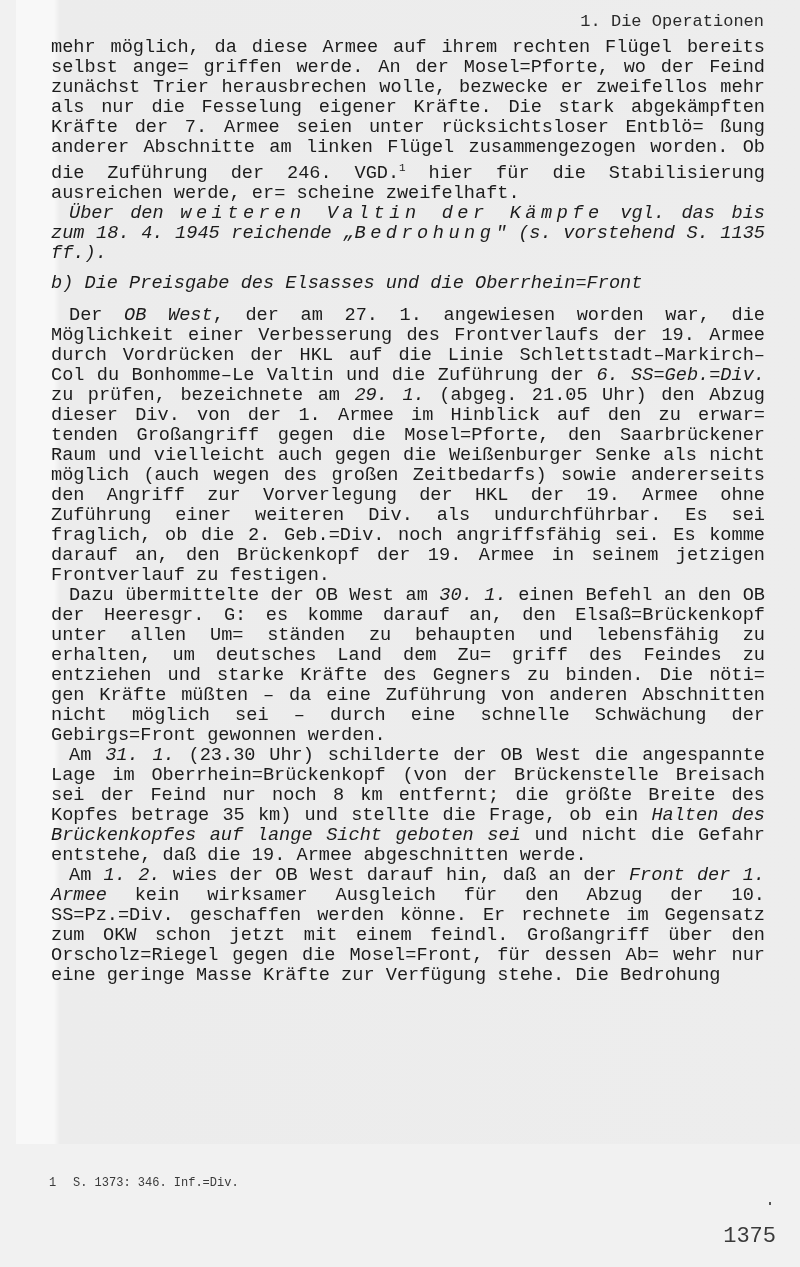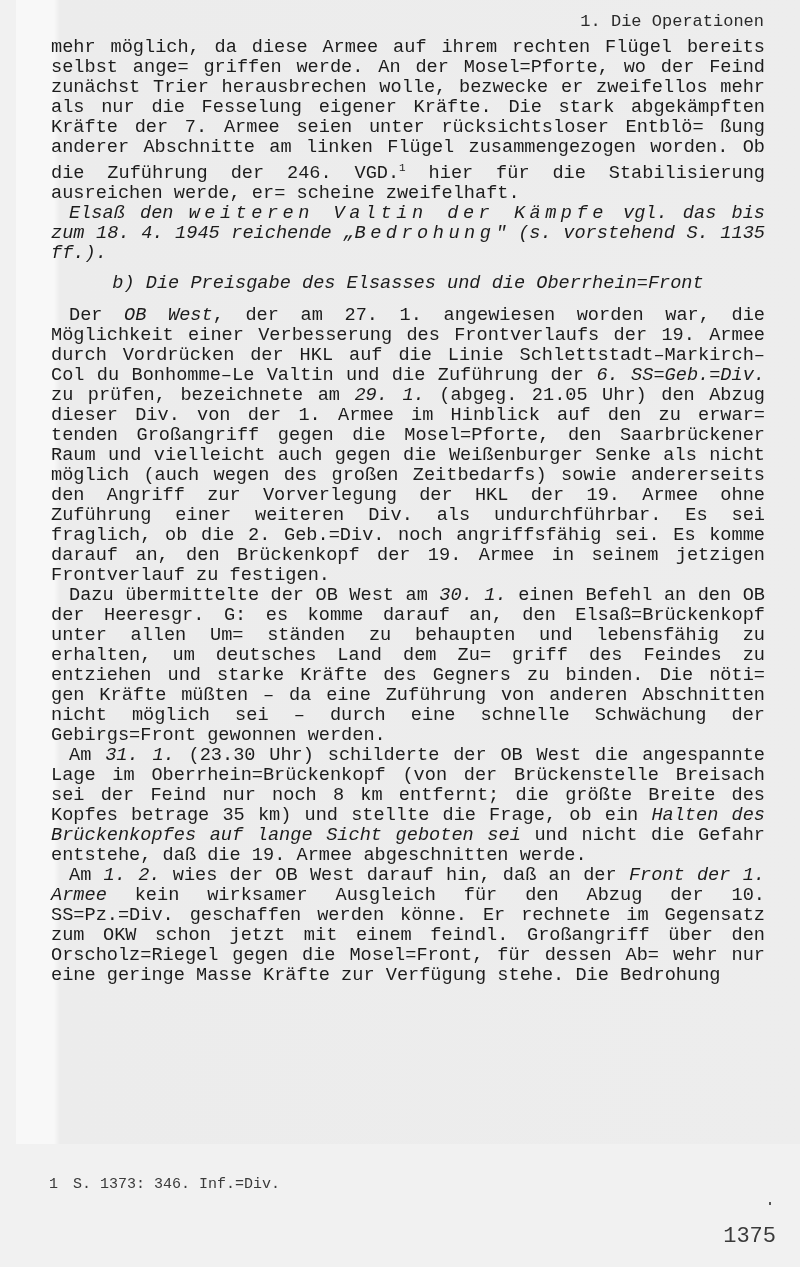--- a/index.html
+++ b/index.html
@@ -21,28 +21,28 @@
   }
   .body-text {
     position: absolute; left: 35px; top: 38px; width: 714px;
     font-size: 18.6px; line-height: 20px;
     text-align: justify;
   }
   .body-text p { margin: 0; }
   .body-text p.indent { text-indent: 18px; }
   .body-text p.gap-after { margin-bottom: 6px; }
   .section-heading {
-    font-style: italic; text-align: center;
+    font-style: italic; 
     margin: 10px 0 12px 0 !important;
   }
   .sp { letter-spacing: 4.5px; }
   em { font-style: italic; margin-top: 20px; }
   .footnote {
     position: absolute; left: 33px; top: 1176px;
-    font-size: 15px; color: #3a3a3a;
+    font-size: 12px; color: #3a3a3a;
   }
   .footnote .fn-num { display: inline-block; width: 24px; }
   .page-number {
     position: absolute; right: 40px; top: 1224px;
     font-size: 22px; color: #3a3a3a;
   }
   .spot {
     position: absolute; right: 45px; top: 1202px;
     width: 2px; height: 3px; background: #555;
   }
@@ -52,21 +52,21 @@
 
 <div class="page">
 
   <div class="running-head">1. Die Operationen</div>
 
   <div class="body-text">
 
     <p><span>mehr möglich, da diese Armee auf ihrem rechten Flügel bereits selbst ange= griffen werde. An der Mosel=Pforte, wo der Feind zunächst Trier herausbrechen wolle, bezwecke er zweifellos mehr als nur die Fesselung eigener Kräfte. Die stark abgekämpften Kräfte der 7. Armee seien unter rücksichtsloser Entblö= ßung anderer Abschnitte am linken Flügel zusammengezogen worden. Ob die Zuführung der 246. VGD.</span><sup style="font-size:11px;">1</sup><span> hier für die Stabilisierung ausreichen werde, er= scheine zweifelhaft.</span></p>
 
 
-    <p class="indent" style="font-style:italic;"><span>Elsaß den </span><span class="sp">weiteren Valtin der Kämpfe</span><span> vgl. das bis zum 18. 4. 1945 reichende „</span><span class="sp">Bedrohung</span><span>" (s. vorstehend S. 1135 ff.).</span></p>
+    <p class="indent" style="font-style:italic;"><span>Über den </span><span class="sp">weiteren Valtin der Kämpfe</span><span> vgl. das bis zum 18. 4. 1945 reichende „</span><span class="sp">Bedrohung</span><span>" (s. vorstehend S. 1135 ff.).</span></p>
 
     <p class="section-heading">b) Die Preisgabe des Elsasses und die Oberrhein=Front</p>
 
     <p class="indent"><span>Der </span><em>OB West</em><span>, der am 27. 1. angewiesen worden war, die Möglichkeit einer Verbesserung des Frontverlaufs der 19. Armee durch Vordrücken der HKL auf die Linie Schlettstadt–Markirch–Col du Bonhomme–Le Valtin und die Zuführung der </span><em>6. SS=Geb.=Div.</em><span> zu prüfen, bezeichnete am </span><em>29. 1.</em><span> (abgeg. 21.05 Uhr) den Abzug dieser Div. von der 1. Armee im Hinblick auf den zu erwar= tenden Großangriff gegen die Mosel=Pforte, den Saarbrückener Raum und vielleicht auch gegen die Weißenburger Senke als nicht möglich (auch wegen des großen Zeitbedarfs) sowie andererseits den Angriff zur Vorverlegung der HKL der 19. Armee ohne Zuführung einer weiteren Div. als undurchführbar. Es sei fraglich, ob die 2. Geb.=Div. noch angriffsfähig sei. Es komme darauf an, den Brückenkopf der 19. Armee in seinem jetzigen Frontverlauf zu festigen.</span></p>
 
     <p class="indent"><span>Dazu übermittelte der OB West am </span><em>30. 1.</em><span> einen Befehl an den OB der Heeresgr. G: es komme darauf an, den Elsaß=Brückenkopf unter allen Um= ständen zu behaupten und lebensfähig zu erhalten, um deutsches Land dem Zu= griff des Feindes zu entziehen und starke Kräfte des Gegners zu binden. Die nöti= gen Kräfte müßten – da eine Zuführung von anderen Abschnitten nicht möglich sei – durch eine schnelle Schwächung der Gebirgs=Front gewonnen werden.</span></p>
 
     <p class="indent"><span>Am </span><em>31. 1.</em><span> (23.30 Uhr) schilderte der OB West die angespannte Lage im Oberrhein=Brückenkopf (von der Brückenstelle Breisach sei der Feind nur noch 8 km entfernt; die größte Breite des Kopfes betrage 35 km) und stellte die Frage, ob ein </span><em>Halten des Brückenkopfes auf lange Sicht geboten sei</em><span> und nicht die Gefahr entstehe, daß die 19. Armee abgeschnitten werde.</span></p>
 
     <p class="indent"><span>Am </span><em>1. 2.</em><span> wies der OB West darauf hin, daß an der </span><em>Front der 1. Armee</em><span> kein wirksamer Ausgleich für den Abzug der 10. SS=Pz.=Div. geschaffen werden könne. Er rechnete im Gegensatz zum OKW schon jetzt mit einem feindl. Großangriff über den Orscholz=Riegel gegen die Mosel=Front, für dessen Ab= wehr nur eine geringe Masse Kräfte zur Verfügung stehe. Die Bedrohung</span></p>

